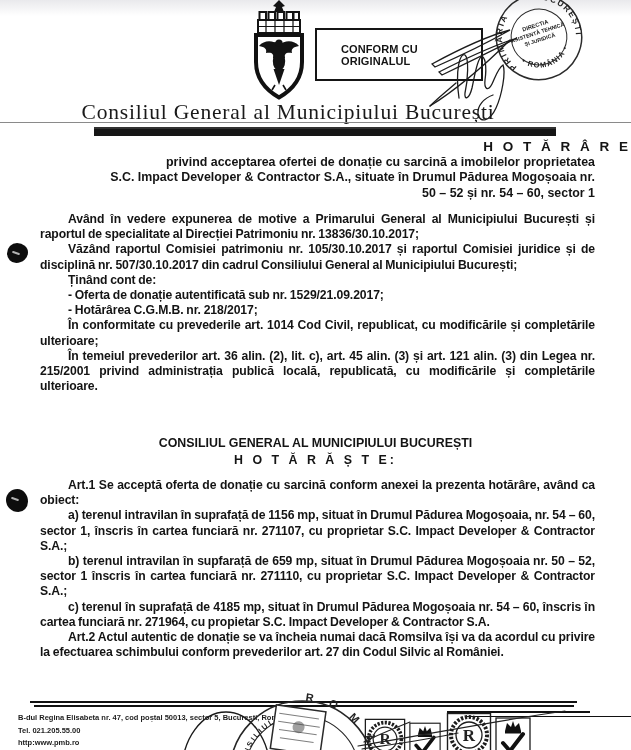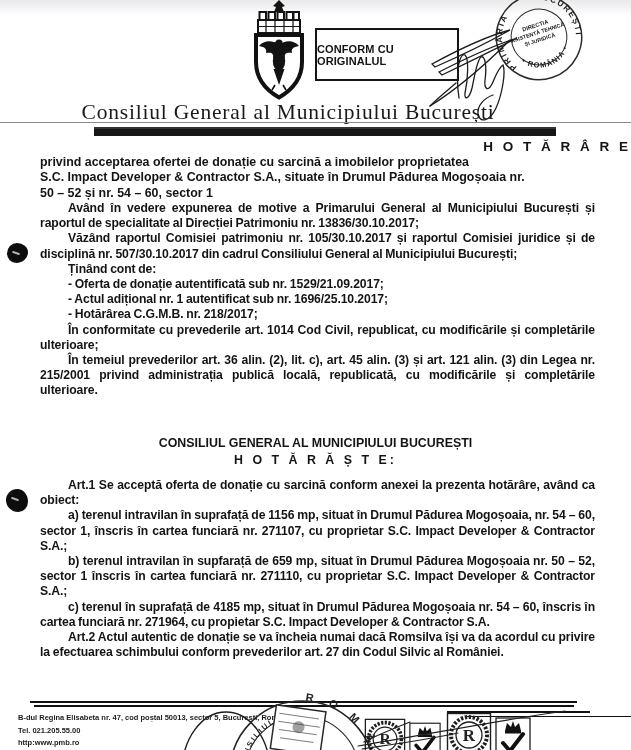--- a/index.html
+++ b/index.html
@@ -8,35 +8,35 @@
   .scan-shade{position:absolute;top:0;left:0;right:0;height:16px;
         background:linear-gradient(#e9e9ec,#ffffff);}
   
   .org-title{position:absolute;top:100px;left:0;width:576px;text-align:center;
         font-family:"Liberation Serif",serif;font-size:21.5px;letter-spacing:.8px;color:#1a1a1a;}
   .title-rule{position:absolute;top:122px;left:0;width:631px;height:1.4px;background:#8a8a8a;}
   .black-bar{position:absolute;top:127px;left:94px;width:462px;height:9px;background:#161616;
         box-shadow:inset 0 2px 0 rgba(255,255,255,.12);}
   .decision-title{position:absolute;top:139px;left:0;width:631px;text-align:right;
         font-weight:bold;font-size:13.5px;letter-spacing:3px;}
-  .subtitle{position:absolute;top:155px;left:40px;width:555px;text-align:left;
+  .subtitle{position:absolute;top:155px;left:40px;width:555px;text-align:right;
         font-weight:bold;font-size:12.4px;line-height:15.3px;}
   
   .bodytext{font-weight:bold;font-size:12.2px;line-height:15.2px;text-align:justify;
         word-spacing:-0.5px;letter-spacing:-0.1px;}
-  .preamble{position:absolute;top:201px;left:40px;width:555px;}
+  .preamble{position:absolute;top:212px;left:40px;width:555px;}
   .articles{position:absolute;top:478px;left:40px;width:555px;}
   .bodytext p{margin:0;text-indent:28px;}
   .res-head{position:absolute;top:435px;left:0;width:631px;text-align:center;
         font-weight:bold;font-size:12.4px;line-height:16.5px;}
   .res-head .spaced{letter-spacing:3px;}
   
   .conform-box{position:absolute;top:28px;left:315px;width:140px;height:49px;
         border:2.5px solid #151515;display:flex;align-items:center;justify-content:center;
-        font-weight:bold;font-size:11px;letter-spacing:.1px;background:transparent;}
+        font-weight:bold;font-size:11px;letter-spacing:.1px;background:transparent;padding-left:24px;}
   
   .punch{position:absolute;background:#0d0d0d;}
   .punch i{position:absolute;left:5px;top:9px;width:8px;height:2px;background:#cfcfcf;
         transform:rotate(18deg);border-radius:2px;opacity:.85;}
   .punch1{left:7px;top:243px;width:21px;height:20px;border-radius:48% 52% 56% 44%/52% 46% 54% 48%;}
   .punch2{left:6px;top:489px;width:22px;height:23px;border-radius:52% 48% 44% 56%/48% 54% 46% 52%;}
   
   .rule{position:absolute;background:#111;}
   .footer-text{position:absolute;left:18px;top:712px;font-size:7.5px;font-weight:bold;
         line-height:12.6px;color:#1c1c1c;}
@@ -120,21 +120,20 @@
     <div>privind acceptarea ofertei de donație cu sarcină a imobilelor proprietatea</div>
     <div>S.C. Impact Developer &amp; Contractor S.A., situate în Drumul Pădurea Mogoșoaia nr.</div>
     <div>50 – 52 și nr. 54 – 60, sector 1</div>
   </div>
 
   <div class="preamble bodytext">
     <p>Având în vedere expunerea de motive a Primarului General al Municipiului București și raportul de specialitate al Direcției Patrimoniu nr. 13836/30.10.2017;</p>
     <p>Văzând raportul Comisiei patrimoniu nr. 105/30.10.2017 și raportul Comisiei juridice și de disciplină nr. 507/30.10.2017 din cadrul Consiliului General al Municipiului București;</p>
     <p>Ținând cont de:</p>
     <p>- Oferta de donație autentificată sub nr. 1529/21.09.2017;</p>
-    <p>- Actul adițional nr. 1 autentificat sub nr. 1696/25.10.2017;</p>
     <p>- Hotărârea C.G.M.B. nr. 218/2017;</p>
     <p>În conformitate cu prevederile art. 1014 Cod Civil, republicat, cu modificările și completările ulterioare;</p>
     <p>În temeiul prevederilor art. 36 alin. (2), lit. c), art. 45 alin. (3) și art. 121 alin. (3) din Legea nr. 215/2001 privind administrația publică locală, republicată, cu modificările și completările ulterioare.</p>
   </div>
 
   <div class="res-head">
     <div>CONSILIUL GENERAL AL MUNICIPIULUI BUCUREȘTI</div>
     <div class="spaced">H O T Ă R Ă Ș T E:</div>
   </div>
 

